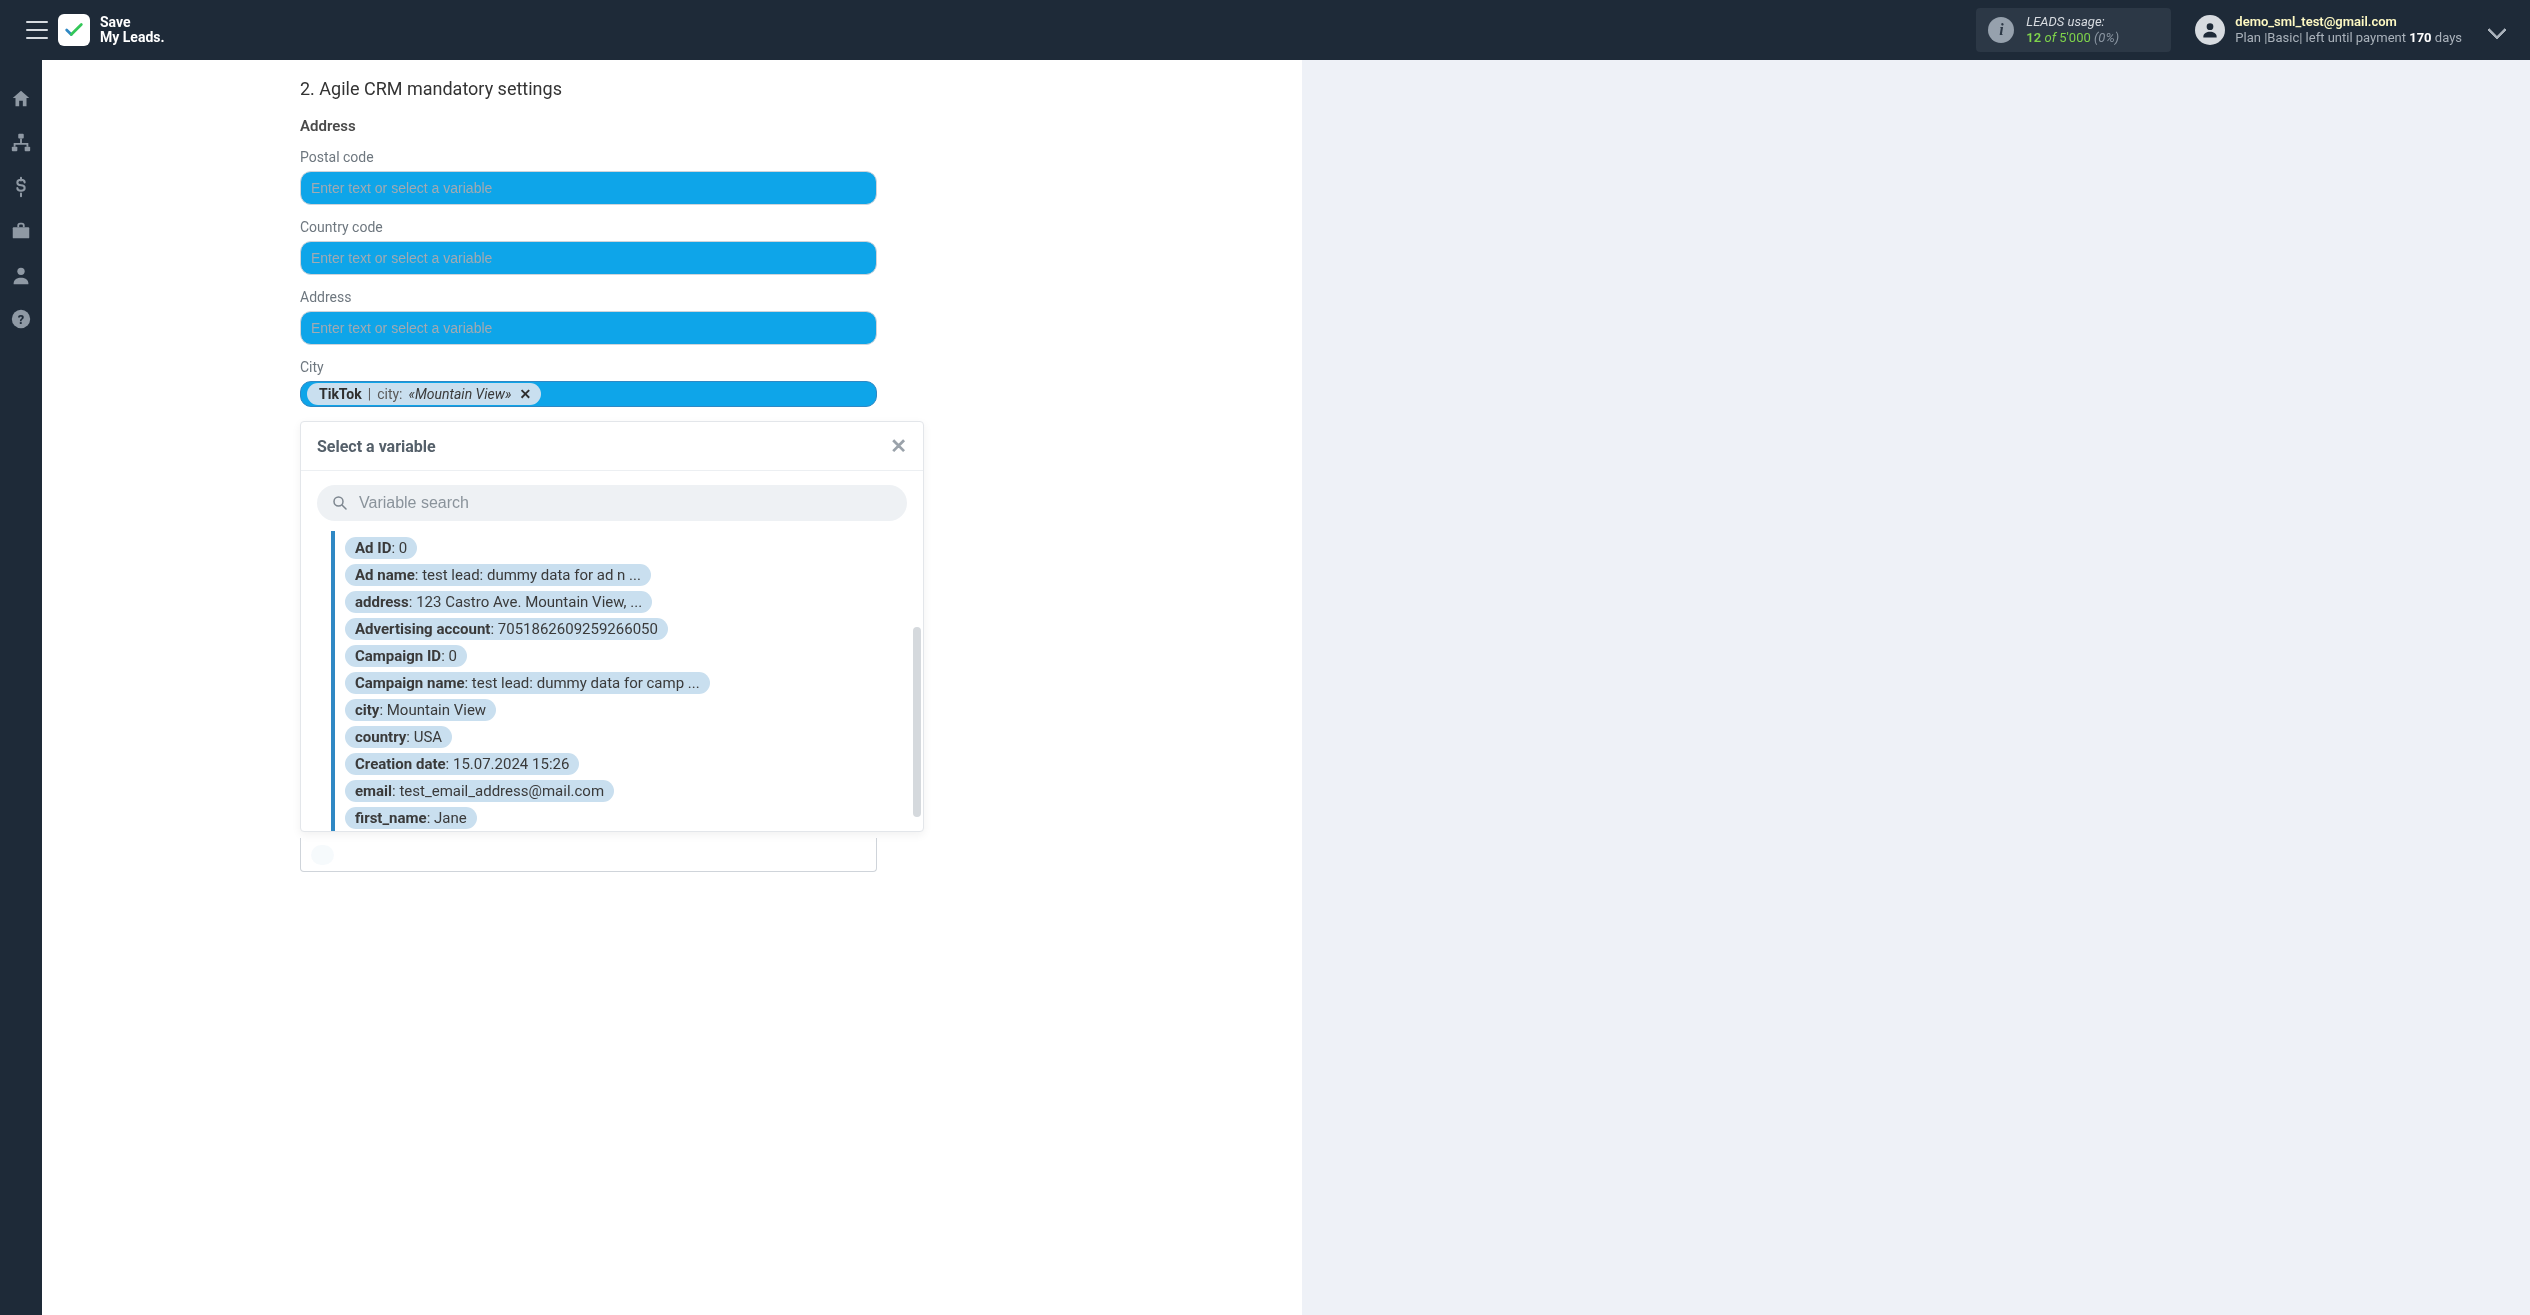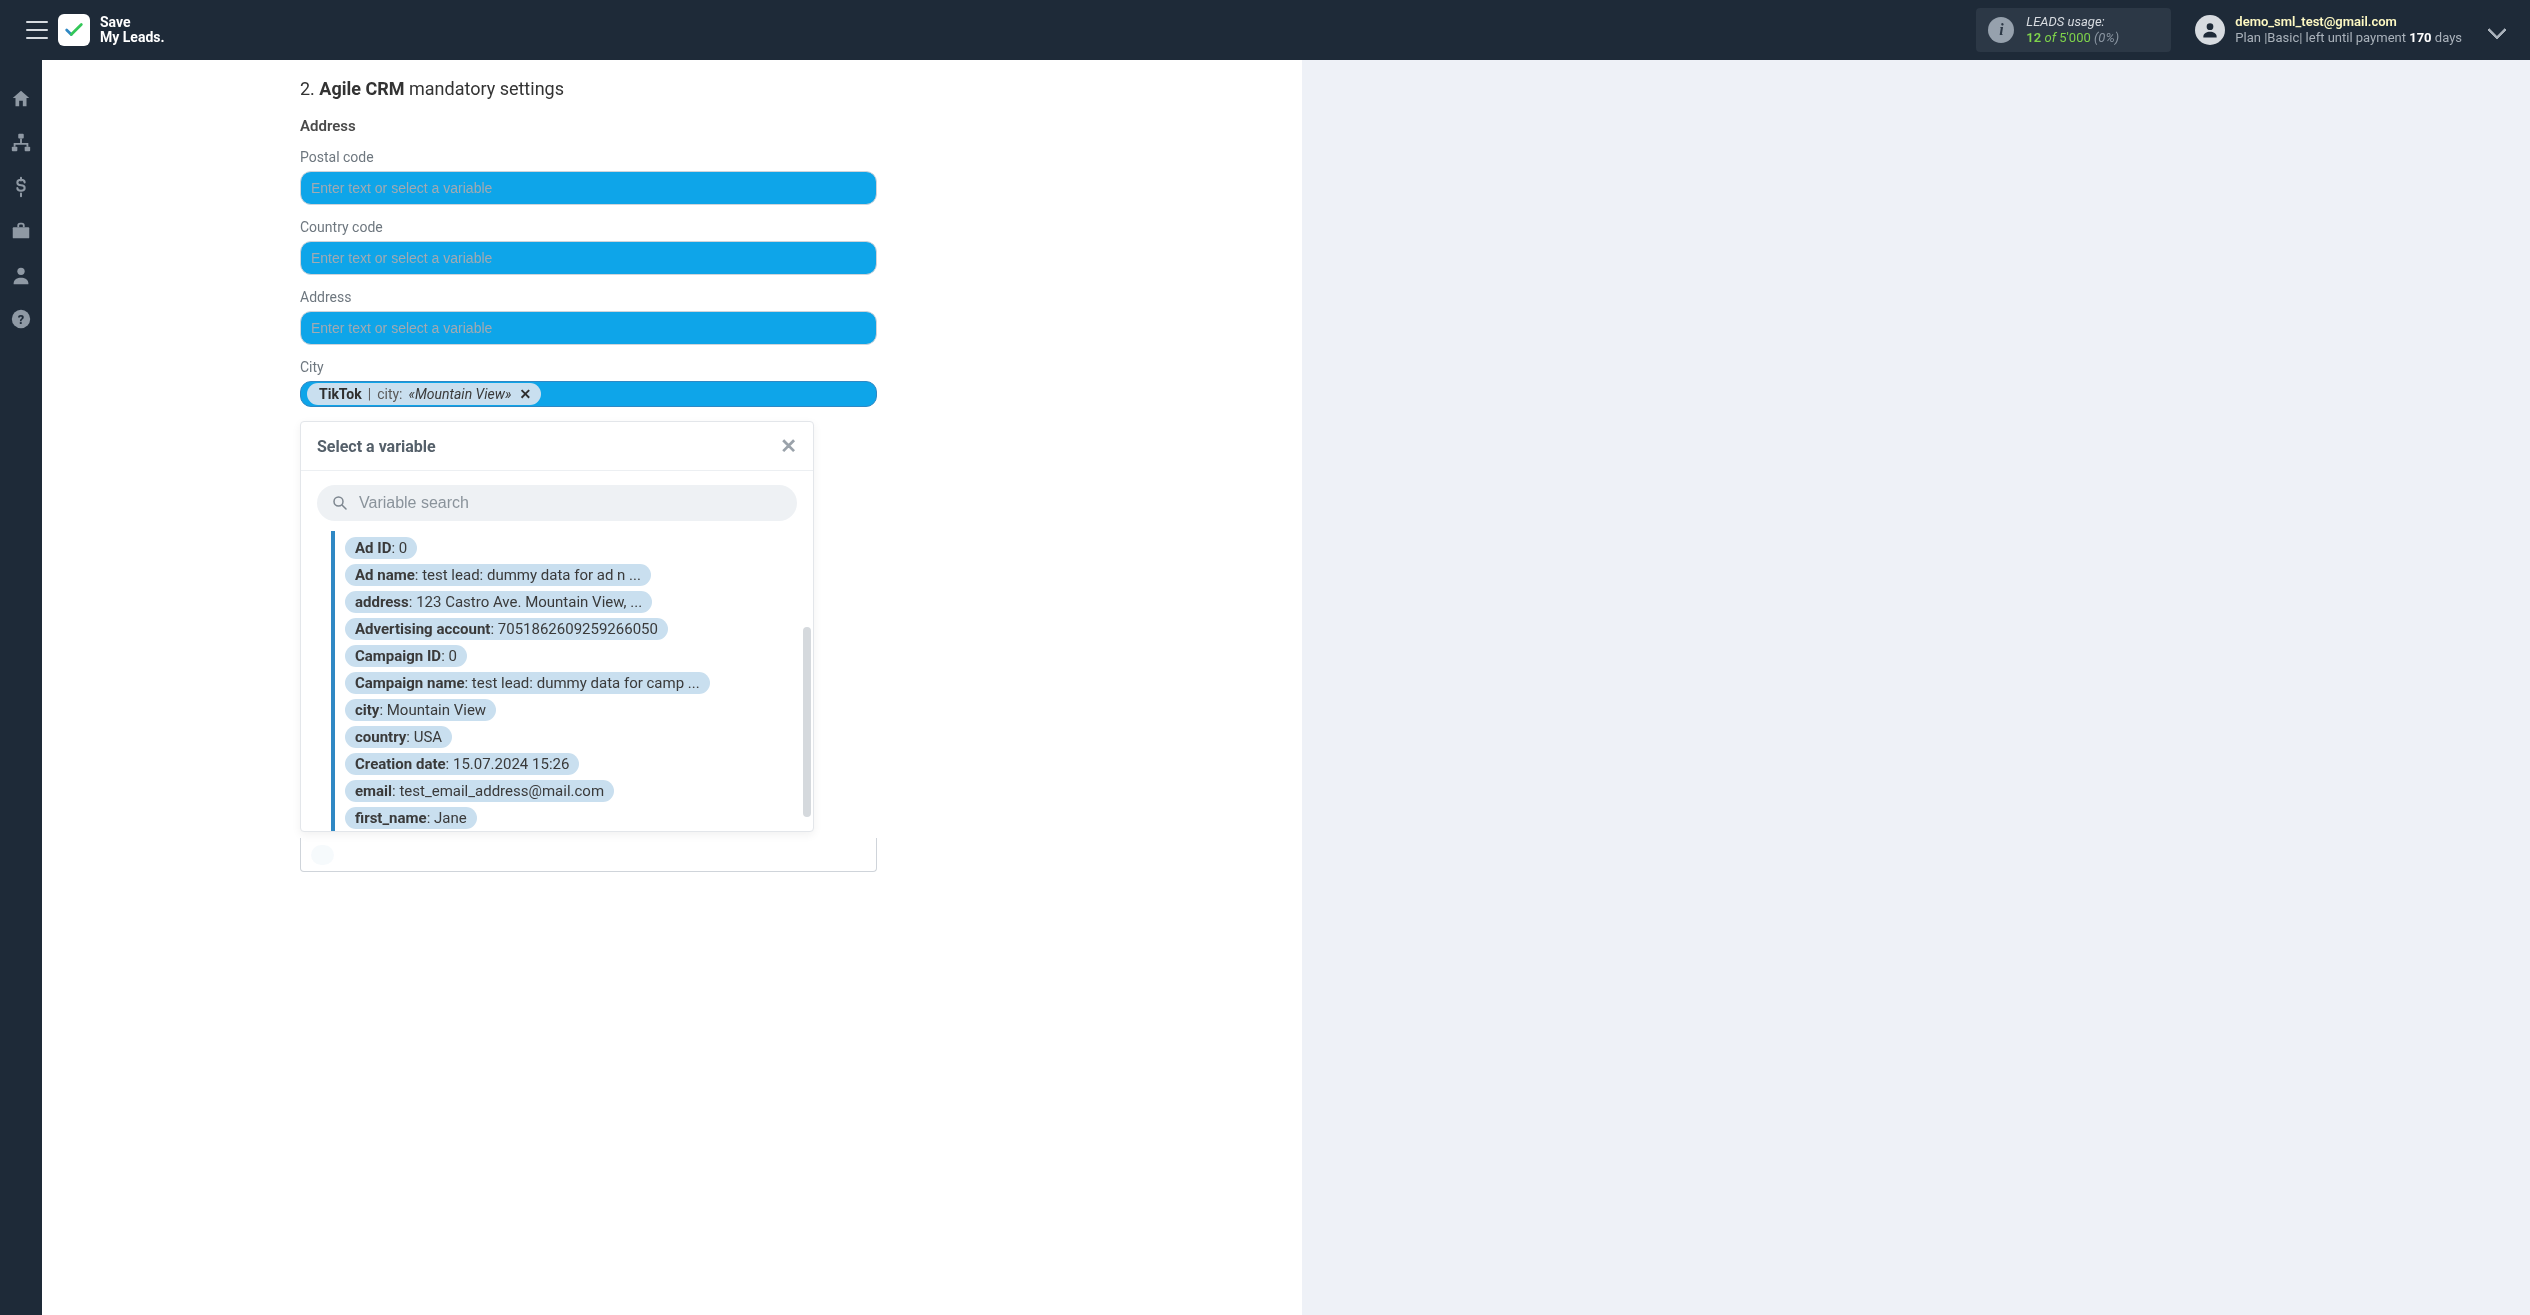--- a/index.html
+++ b/index.html
@@ -103,21 +103,21 @@
     overflow: hidden;
     position: relative;
   }
   .card-inner {
     padding-left: 258px;
     width: 100%;
   }
 
   .section-title { font-size: 18px; color: #333; margin-bottom: 18px; }
   .section-title .step   { font-weight: 400; }
-  .section-title .brandn { font-weight: 700; text-align: right; }
+  .section-title .brandn { font-weight: 400; text-align: right; }
   .section-title .rest   { font-weight: 400; }
 
   .group-label { font-size: 15px; color: #4a4a4a; font-weight: 600; margin-bottom: 14px; }
 
   .field { margin-bottom: 14px; width: 577px; }
   .field-label { font-size: 14px; color: #6e777f; margin-bottom: 6px; }
   .field-input {
     width: 100%;
     height: 34px;
     border: 1px solid #cfd4da;
@@ -145,21 +145,21 @@
     gap: 6px;
   }
   .chip .src { font-weight: 700; color: #2f2f2f; }
   .chip .sep { color: #5a5a5a; }
   .chip .key { color: #5a5a5a; }
   .chip .val { font-style: italic; color: #3a3a3a; }
   .chip .x   { font-weight: 700; cursor: pointer; color: #2f2f2f; margin-left: 2px; }
 
   
   .dropdown {
-    width: 514px;
+    width: 624px;
     border: 1px solid #e3e6ea;
     border-radius: 4px;
     box-shadow: 0 3px 10px rgba(0,0,0,0.06);
     background: #fff;
     position: relative;
   }
   .dd-header {
     display: flex; align-items: center; justify-content: space-between;
     padding: 12px 16px;
     border-bottom: 1px solid #eceff2;

